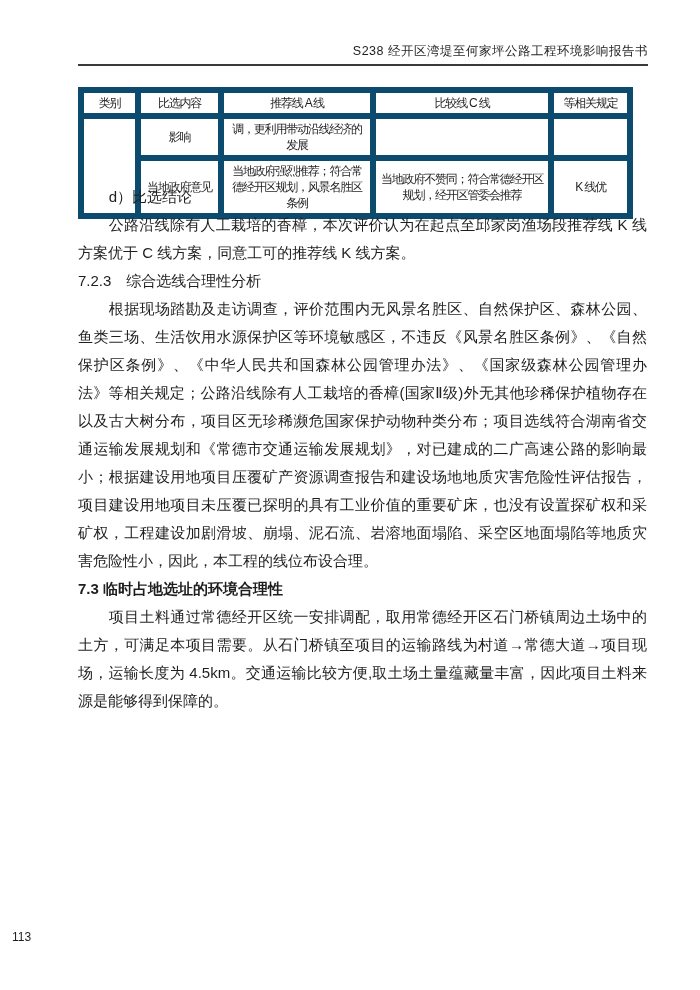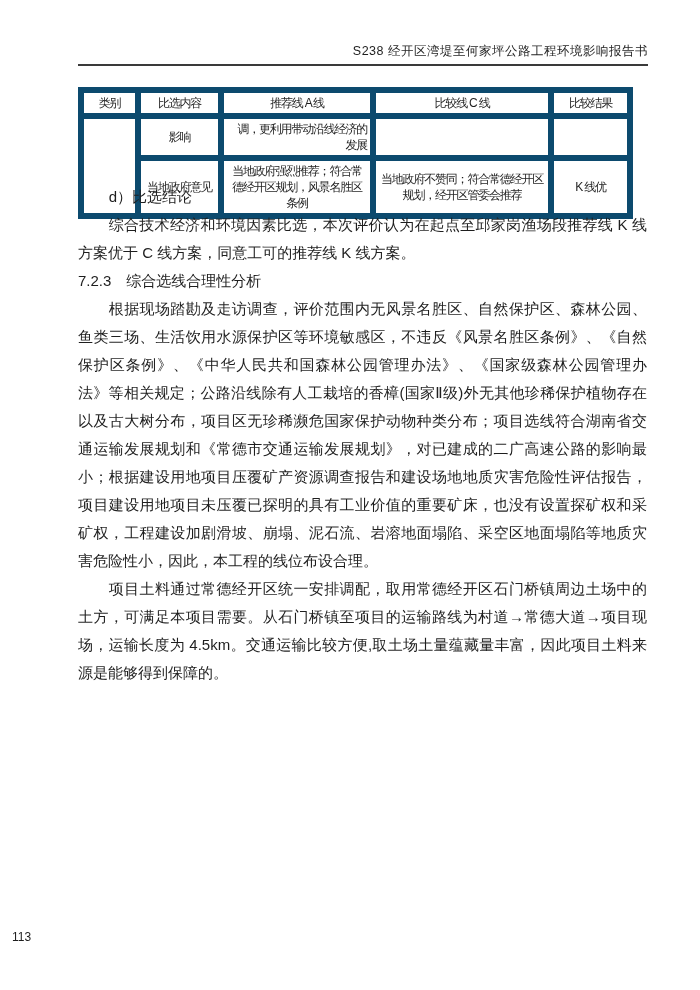--- a/index.html
+++ b/index.html
@@ -50,21 +50,21 @@
     text-align: center;
     vertical-align: middle;
     padding: 2px 3px;
     line-height: 16px;
     font-weight: normal;
     overflow: hidden;
   }
   .cmp-table thead tr { height: 24px; }
   .cmp-table tbody tr.row-impact { height: 22px; }
   .cmp-table tbody tr.row-gov { height: 37px; }
-  .cmp-table td.align-left { text-align: right; }
+  .cmp-table td.align-left { text-align: center; }
   
   .body-text {
     position: absolute;
     top: 183px;
     left: 78px;
     right: 73px;
     font-size: 15px;
     line-height: 28px;
     text-align: justify;
     text-justify: inter-ideograph;
@@ -102,21 +102,21 @@
       <col style="width:152px">
       <col style="width:178px">
       <col style="width:79px">
     </colgroup>
     <thead>
       <tr>
         <th>类别</th>
         <th>比选内容</th>
         <th>推荐线 A 线</th>
         <th>比较线 C 线</th>
-        <th>比较结果</th>
+        <th>等相关规定</th>
       </tr>
     </thead>
     <tbody>
       <tr class="row-impact">
         <td rowspan="2"></td>
         <td>影响</td>
         <td class="align-left">调，更利用带动沿线经济的发展</td>
         <td></td>
         <td></td>
       </tr>
@@ -124,23 +124,24 @@
         <td>当地政府意见</td>
         <td>当地政府强烈推荐；符合常德经开区规划，风景名胜区条例</td>
         <td>当地政府不赞同；符合常德经开区规划，经开区管委会推荐</td>
         <td>K 线优</td>
       </tr>
     </tbody>
   </table>
 
   <div class="body-text">
     <p class="para">d）比选结论</p>
-    <p class="para">综合技术经济和环境因素比选，本次评价认为在起点至邱家岗渔场段推荐线 K 线方案优于 C 线方案，同意工可的推荐线 K 线方案。</p>
+    <p class="para">公路沿线除有人工栽培的香樟，本次评价认为在起点至邱家岗渔场段推荐线 K 线方案优于 C 线方案，同意工可的推荐线 K 线方案。</p>
     <p class="heading">7.2.3　综合选线合理性分析</p>
     <p class="para">根据现场踏勘及走访调查，评价范围内无风景名胜区、自然保护区、森林公园、鱼类三场、生活饮用水源保护区等环境敏感区，不违反《风景名胜区条例》、《自然保护区条例》、《中华人民共和国森林公园管理办法》、《国家级森林公园管理办法》等相关规定；公路沿线除有人工栽培的香樟(国家Ⅱ级)外无其他珍稀保护植物存在以及古大树分布，项目区无珍稀濒危国家保护动物种类分布；项目选线符合湖南省交通运输发展规划和《常德市交通运输发展规划》，对已建成的二广高速公路的影响最小；根据建设用地项目压覆矿产资源调查报告和建设场地地质灾害危险性评估报告，项目建设用地项目未压覆已探明的具有工业价值的重要矿床，也没有设置探矿权和采矿权，工程建设加剧滑坡、崩塌、泥石流、岩溶地面塌陷、采空区地面塌陷等地质灾害危险性小，因此，本工程的线位布设合理。</p>
+    <p class="heading-bold">7.3 临时占地选址的环境合理性</p>
     <p class="para">项目土料通过常德经开区统一安排调配，取用常德经开区石门桥镇周边土场中的土方，可满足本项目需要。从石门桥镇至项目的运输路线为村道→常德大道→项目现场，运输长度为 4.5km。交通运输比较方便,取土场土量蕴藏量丰富，因此项目土料来源是能够得到保障的。</p>
   </div>
 
   <div class="footer">
     <span>113</span>
   </div>
 
 </div>
 
 </body></html>

